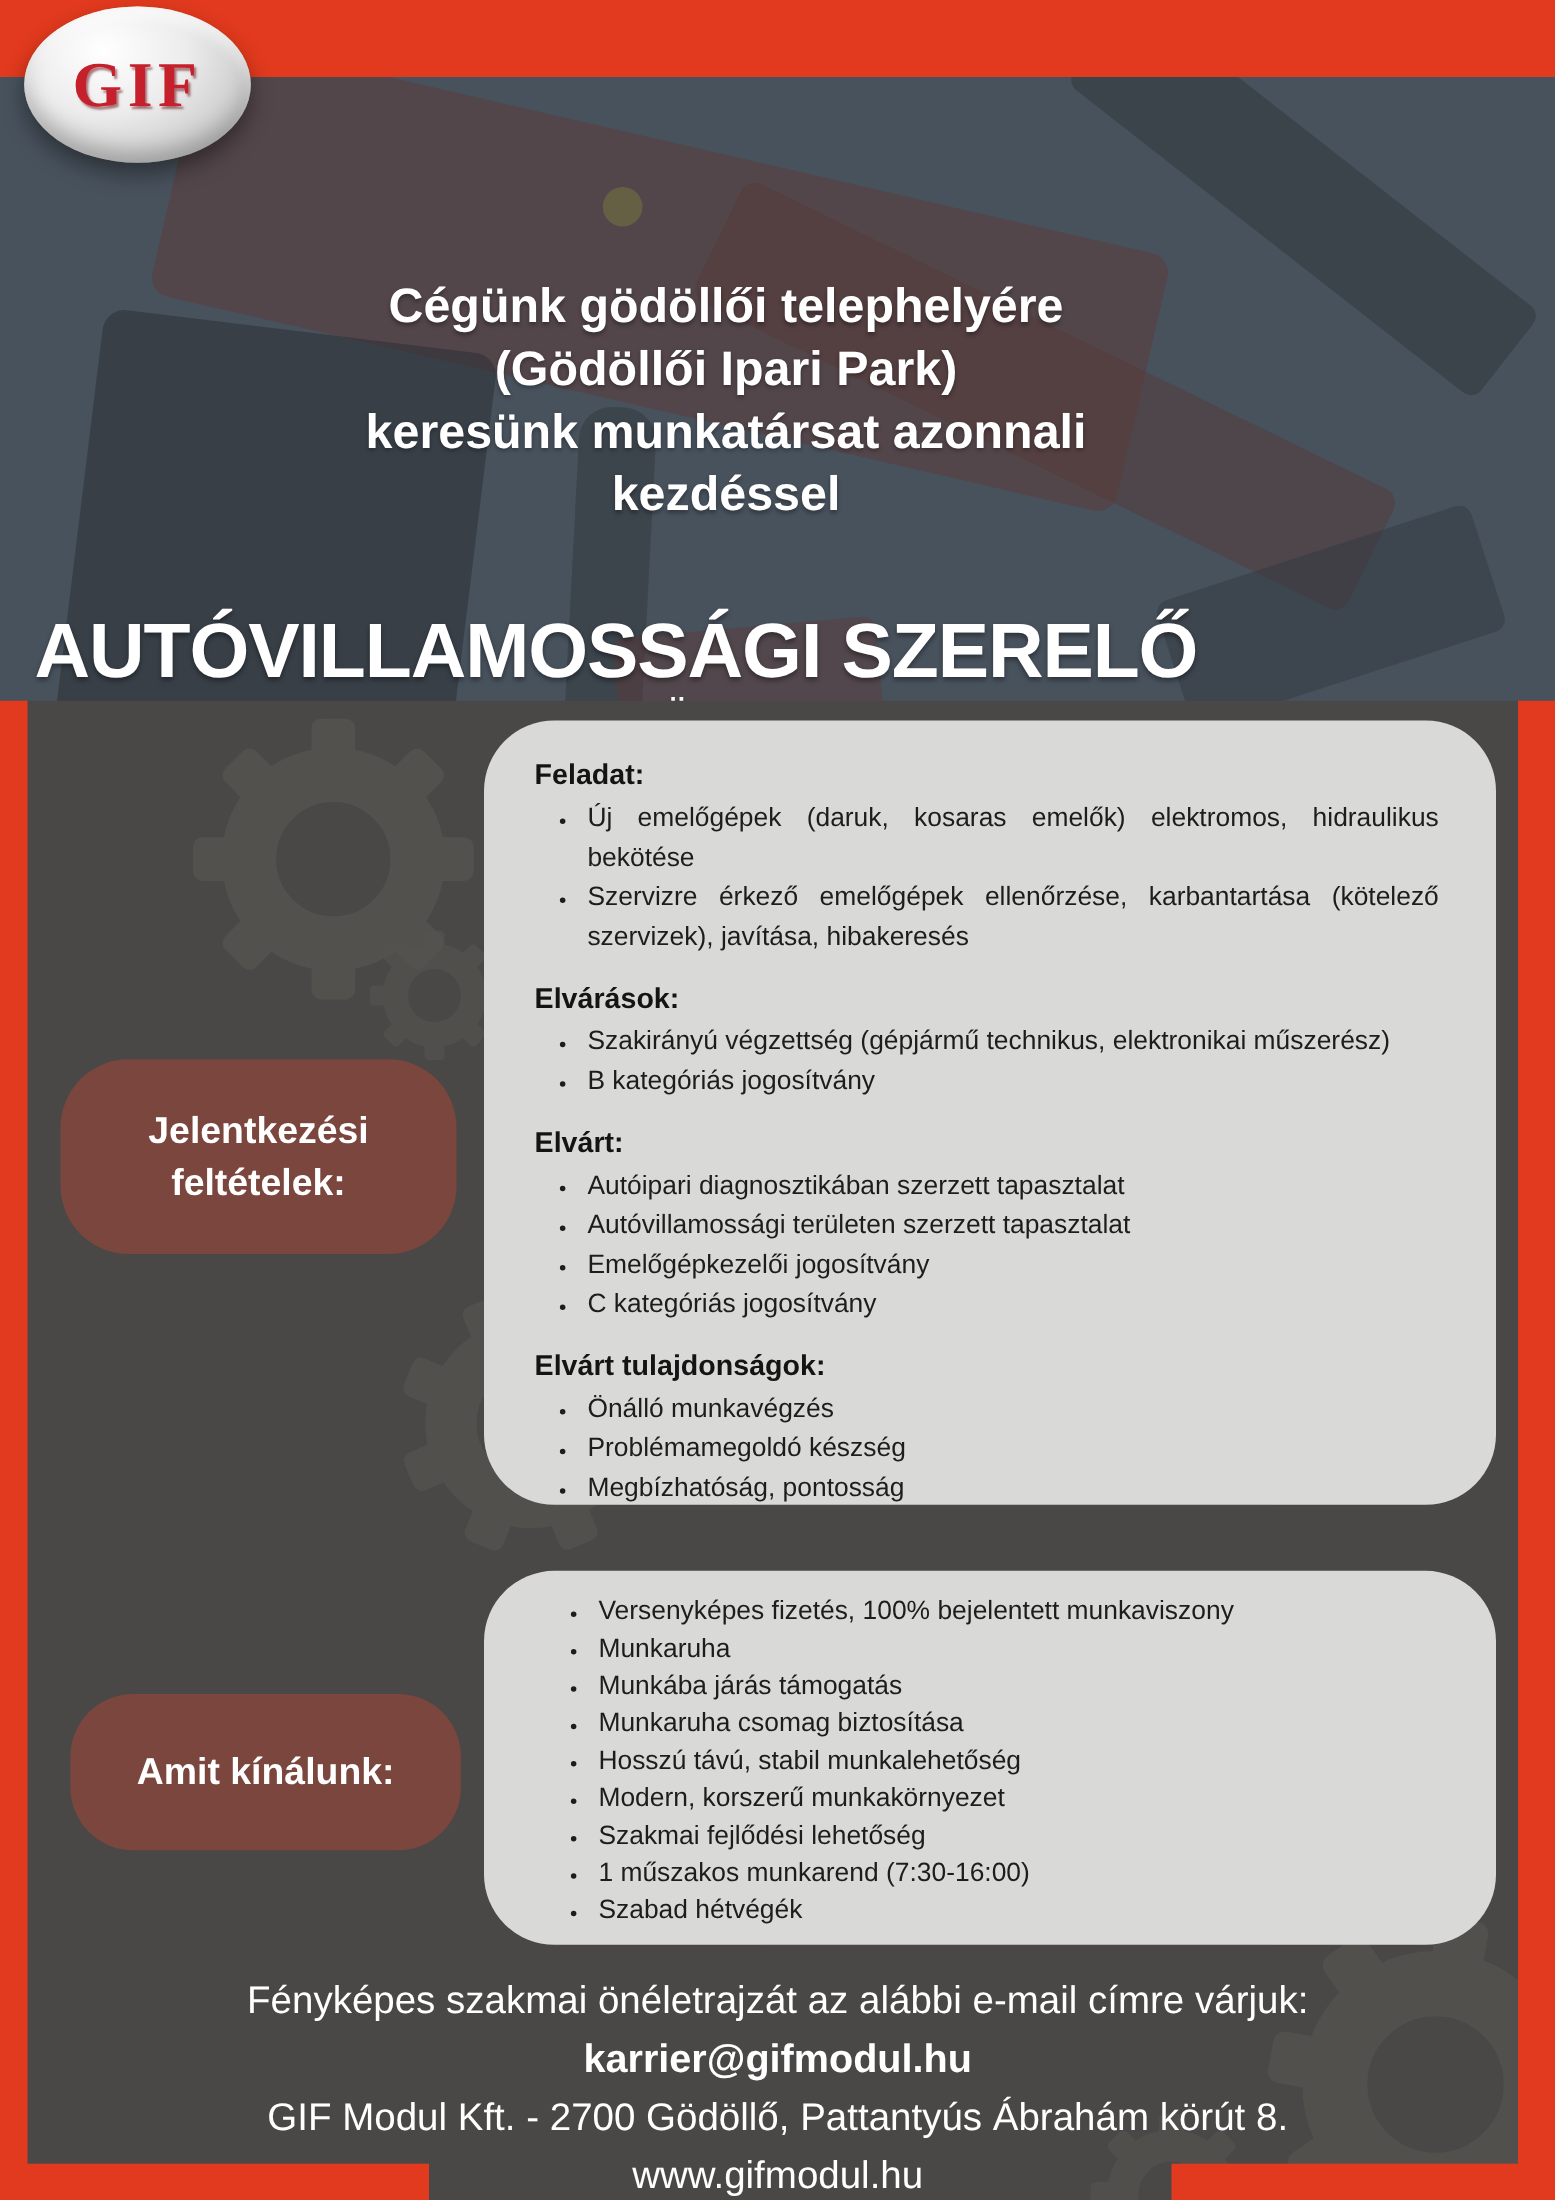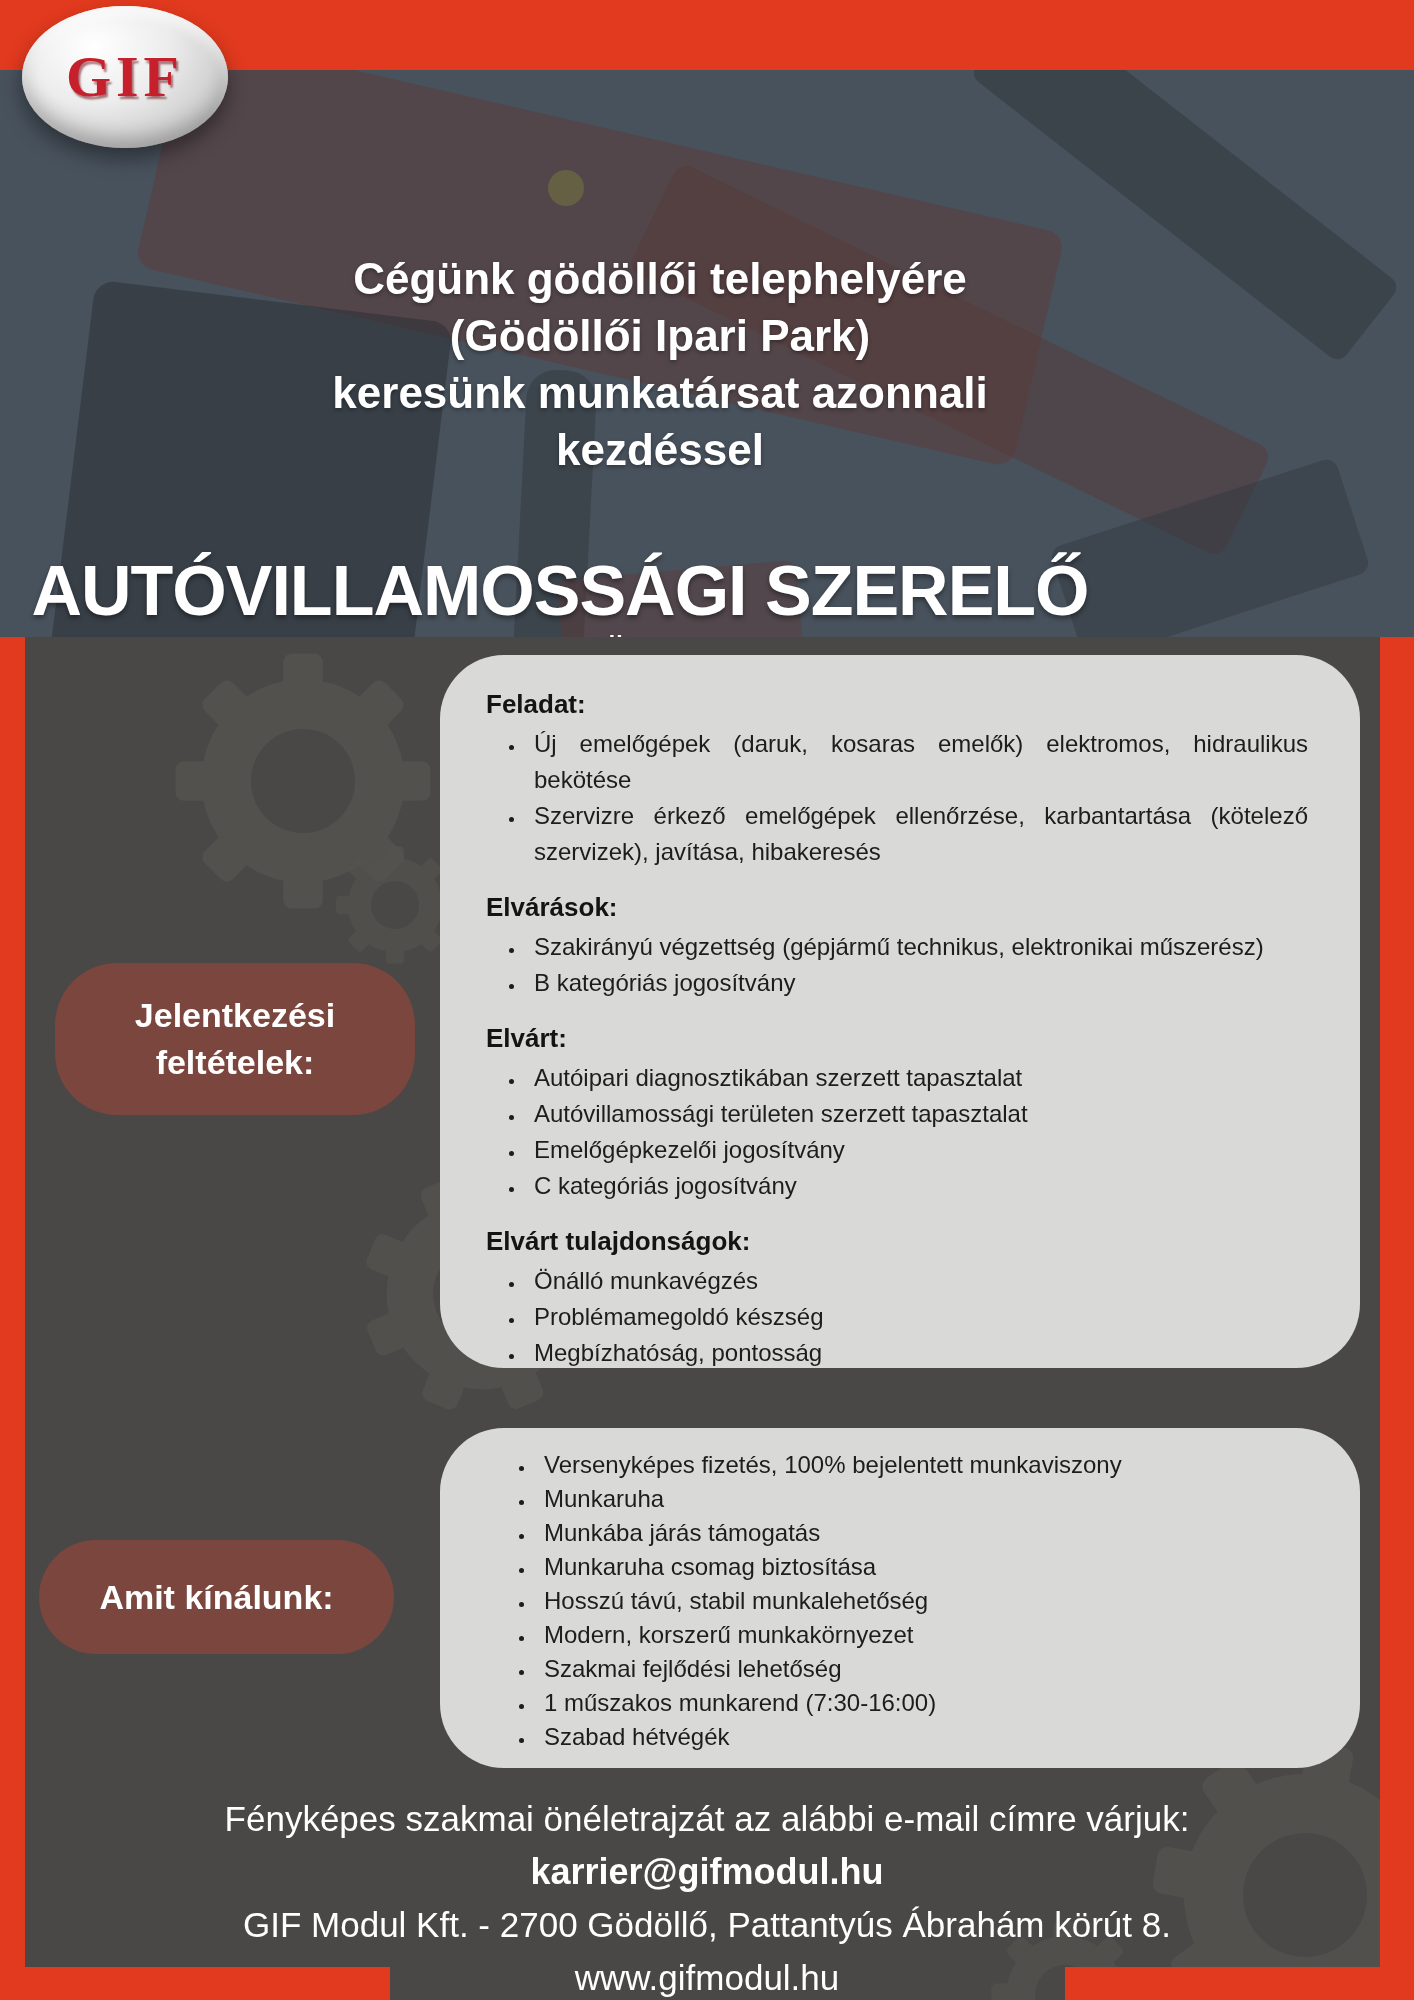--- a/index.html
+++ b/index.html
@@ -67,22 +67,22 @@
   .strip-right{position:absolute;left:1380px;top:637px;width:34px;height:1363px;background:#e23a1e;z-index:6;}
   .block-bl{position:absolute;left:0;top:1967px;width:390px;height:33px;background:#e23a1e;z-index:6;}
   .block-br{position:absolute;left:1065px;top:1967px;width:349px;height:33px;background:#e23a1e;z-index:6;}
 
   
   .label-box{
     position:absolute;background:#7b463d;color:#fff;z-index:4;
     display:flex;align-items:center;justify-content:center;text-align:center;
     font-weight:700;font-size:34px;line-height:47px;
   }
-  .label-box.first{left:55px;top:963px;width:360px;height:152px;border-radius:62px;padding:0 40px;box-sizing:border-box;}
-  .label-box.second{left:39px;top:1540px;width:355px;height:114px;border-radius:57px;white-space:nowrap;}
+  .label-box.first{left:55px;top:963px;width:360px;height:177px;border-radius:62px;padding:0 40px;box-sizing:border-box;}
+  .label-box.second{left:64px;top:1540px;width:355px;height:142px;border-radius:57px;white-space:nowrap;}
 
   
   .panel{
     position:absolute;left:440px;width:920px;background:#d9d9d8;border-radius:64px;
     box-sizing:border-box;z-index:3;color:#1d1d1d;overflow:hidden;
   }
   .panel.first{top:655px;height:713px;padding:34px 52px 26px 46px;}
   .panel.second{top:1428px;height:340px;padding:20px 52px 18px 56px;}
   .group + .group{margin-top:22px;}
   .group-heading{font-weight:700;font-size:26px;line-height:31px;margin-bottom:6px;color:#141414;}

